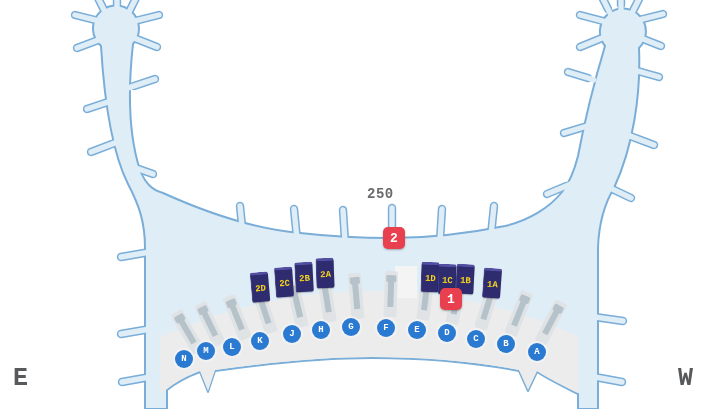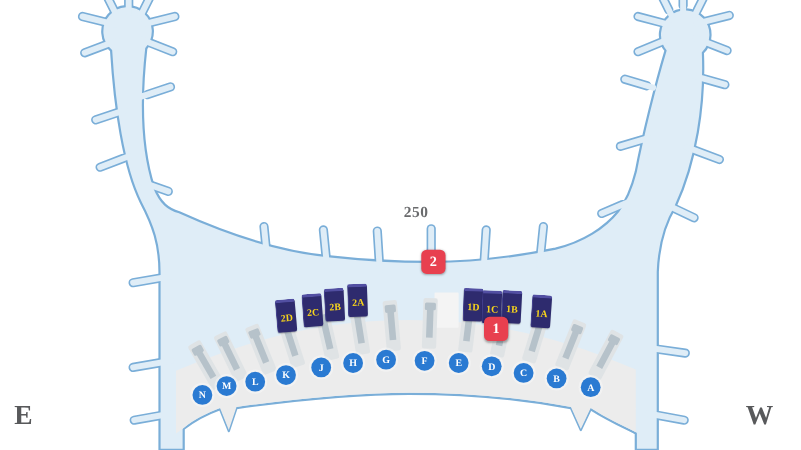--- a/index.html
+++ b/index.html
@@ -1,18 +1,18 @@
 <!DOCTYPE html>
 <html style="--gate-color: #2a7ad2; --cp-color: #2e2b6e; --cp-text: #f6d31c; --badge-color: #e8404f; --label-color: #6a6b6d;"><head>
 <meta charset="utf-8">
 <style>
   html,body{margin:0;padding:0;background:#ffffff;}
   .stage{
     position:relative;width:728px;height:409px;overflow:hidden;background:#ffffff;
-    font-family:Liberation Serif, serif;
+    font-family:Liberation Mono, monospace;
   }
   .stage svg{position:absolute;left:0;top:0;}
   .overlay{position:absolute;left:0;top:0;width:728px;height:409px;}
   .map-label{position:absolute;font-weight:bold;color:var(--label-color);}
   .label-250{font-size:14px;letter-spacing:.5px;}
   .dir-label{font-size:25px;color:#58595b;}
   .gate{
     position:absolute;width:18px;height:18px;border-radius:50%;
     background:var(--gate-color);color:#fff;font-size:9px;font-weight:bold;
     display:flex;align-items:center;justify-content:center;

